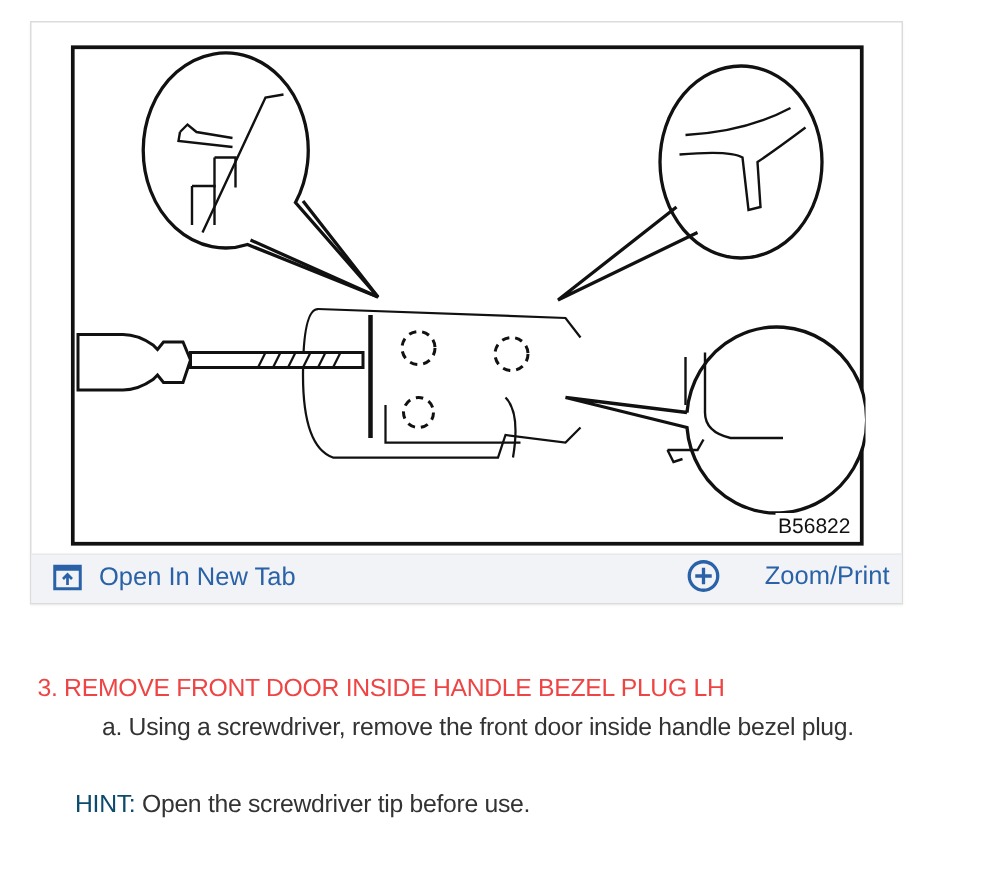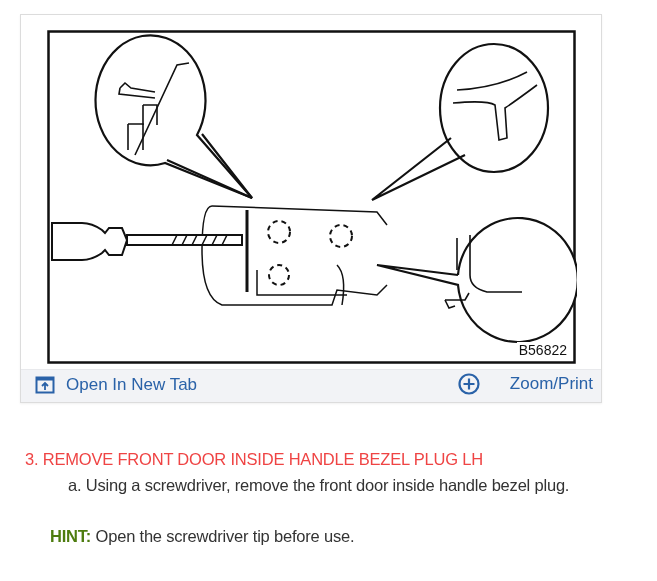--- a/index.html
+++ b/index.html
@@ -16,21 +16,21 @@
               color: #2a62a8; font-size: 17px; cursor: pointer; }
   .open-tab .ico { width: 20px; height: 18px; margin-right: 11px; }
   .zoom-print { position: absolute; right: 8px; top: 3px; display: flex; align-items: center;
                 color: #2a62a8; font-size: 17px; cursor: pointer; gap: 28px; }
   .zoom-print .ico { width: 22px; height: 22px; margin-right: 2px; }
   .fig-label { position: absolute; right: 32px; bottom: 44px; font-size: 14px; color: #111;
                background: #fff; padding: 0 2px; }
   .step { position: absolute; left: 25px; top: 450px; font-size: 16.5px; color: #ef4444; letter-spacing: -0.2px; }
   .sub { position: absolute; left: 37px; top: 476px; font-size: 16.5px; color: #333; letter-spacing: -0.2px; margin-left: 31px; }
   .hint { position: absolute; left: 50px; top: 527px; font-size: 16.5px; color: #333; letter-spacing: -0.2px; }
-  .hint b { font-weight: bold; color: #4d7c0f; }
+  .hint b { font-weight: normal; color: #0c4a6e; }
 </style>
 </head>
 <body>
 
 <div class="card">
   <div class="figure">
     <svg viewBox="0 0 530 335" xmlns="http://www.w3.org/2000/svg">
       <rect x="1.5" y="1.5" width="526" height="331" fill="#fff" stroke="#111" stroke-width="2.5"></rect>
 
       <g fill="none" stroke="#111" stroke-width="2.2">

